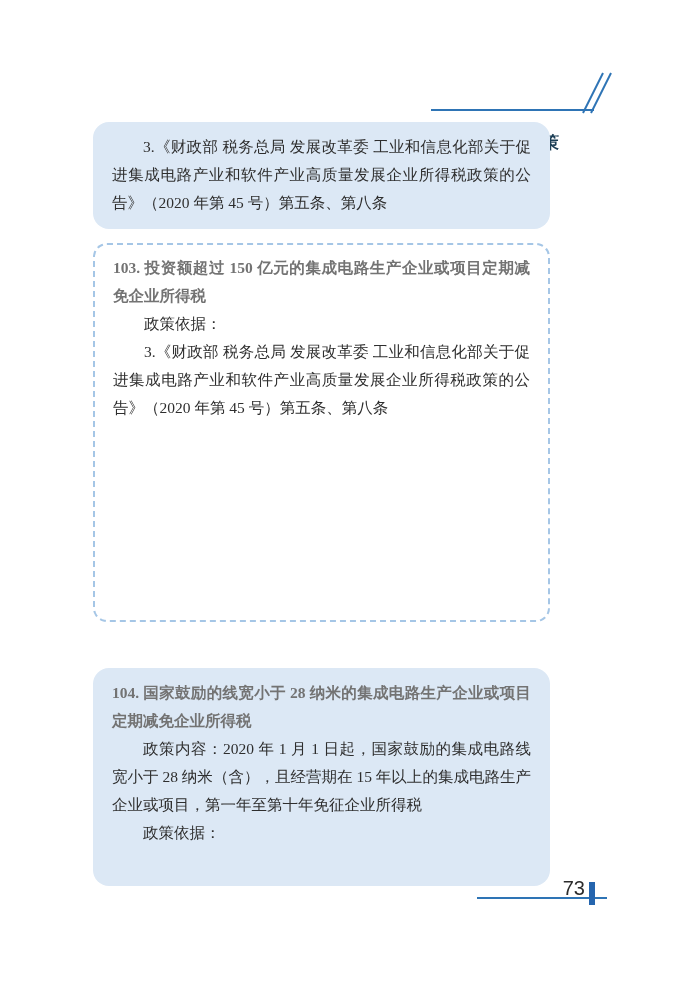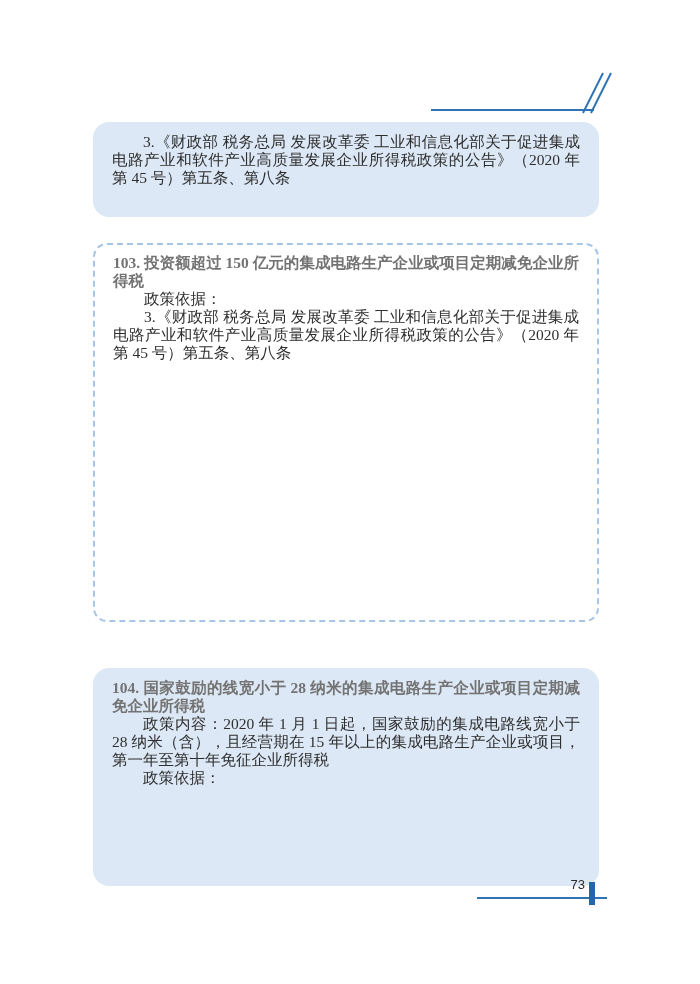--- a/index.html
+++ b/index.html
@@ -30,23 +30,23 @@
     top: 70px;
     left: 428px;
     width: 192px;
     height: 48px;
   }
 
   
   .policy-box {
     position: absolute;
     left: 93px;
-    width: 506px;
+    width: 457px;
     font-size: 15.5px;
-    line-height: 18px;
+    line-height: 28px;
     text-align: justify;
   }
   .box-filled {
     background: #dce8f5;
     border-radius: 16px;
     padding: 11px 19px 12px 19px;
   }
   .box-dashed {
     background: #ffffff;
     border: 2px dashed #a5c6e6;
@@ -72,21 +72,21 @@
     width: 130px;
     height: 0;
     border-top: 2px solid #2e74b5;
   }
   .footer-page {
     position: absolute;
     top: 877px;
     left: 545px;
     width: 40px;
     text-align: right;
-    font-size: 13px;
+    font-size: 20px;
     color: #2c2c2c;
     font-family: "Liberation Sans", "DejaVu Sans", sans-serif;
   }
   .footer-bar {
     position: absolute;
     left: 589px;
     top: 882px;
     width: 6px;
     height: 23px;
     background: #2565ae;

